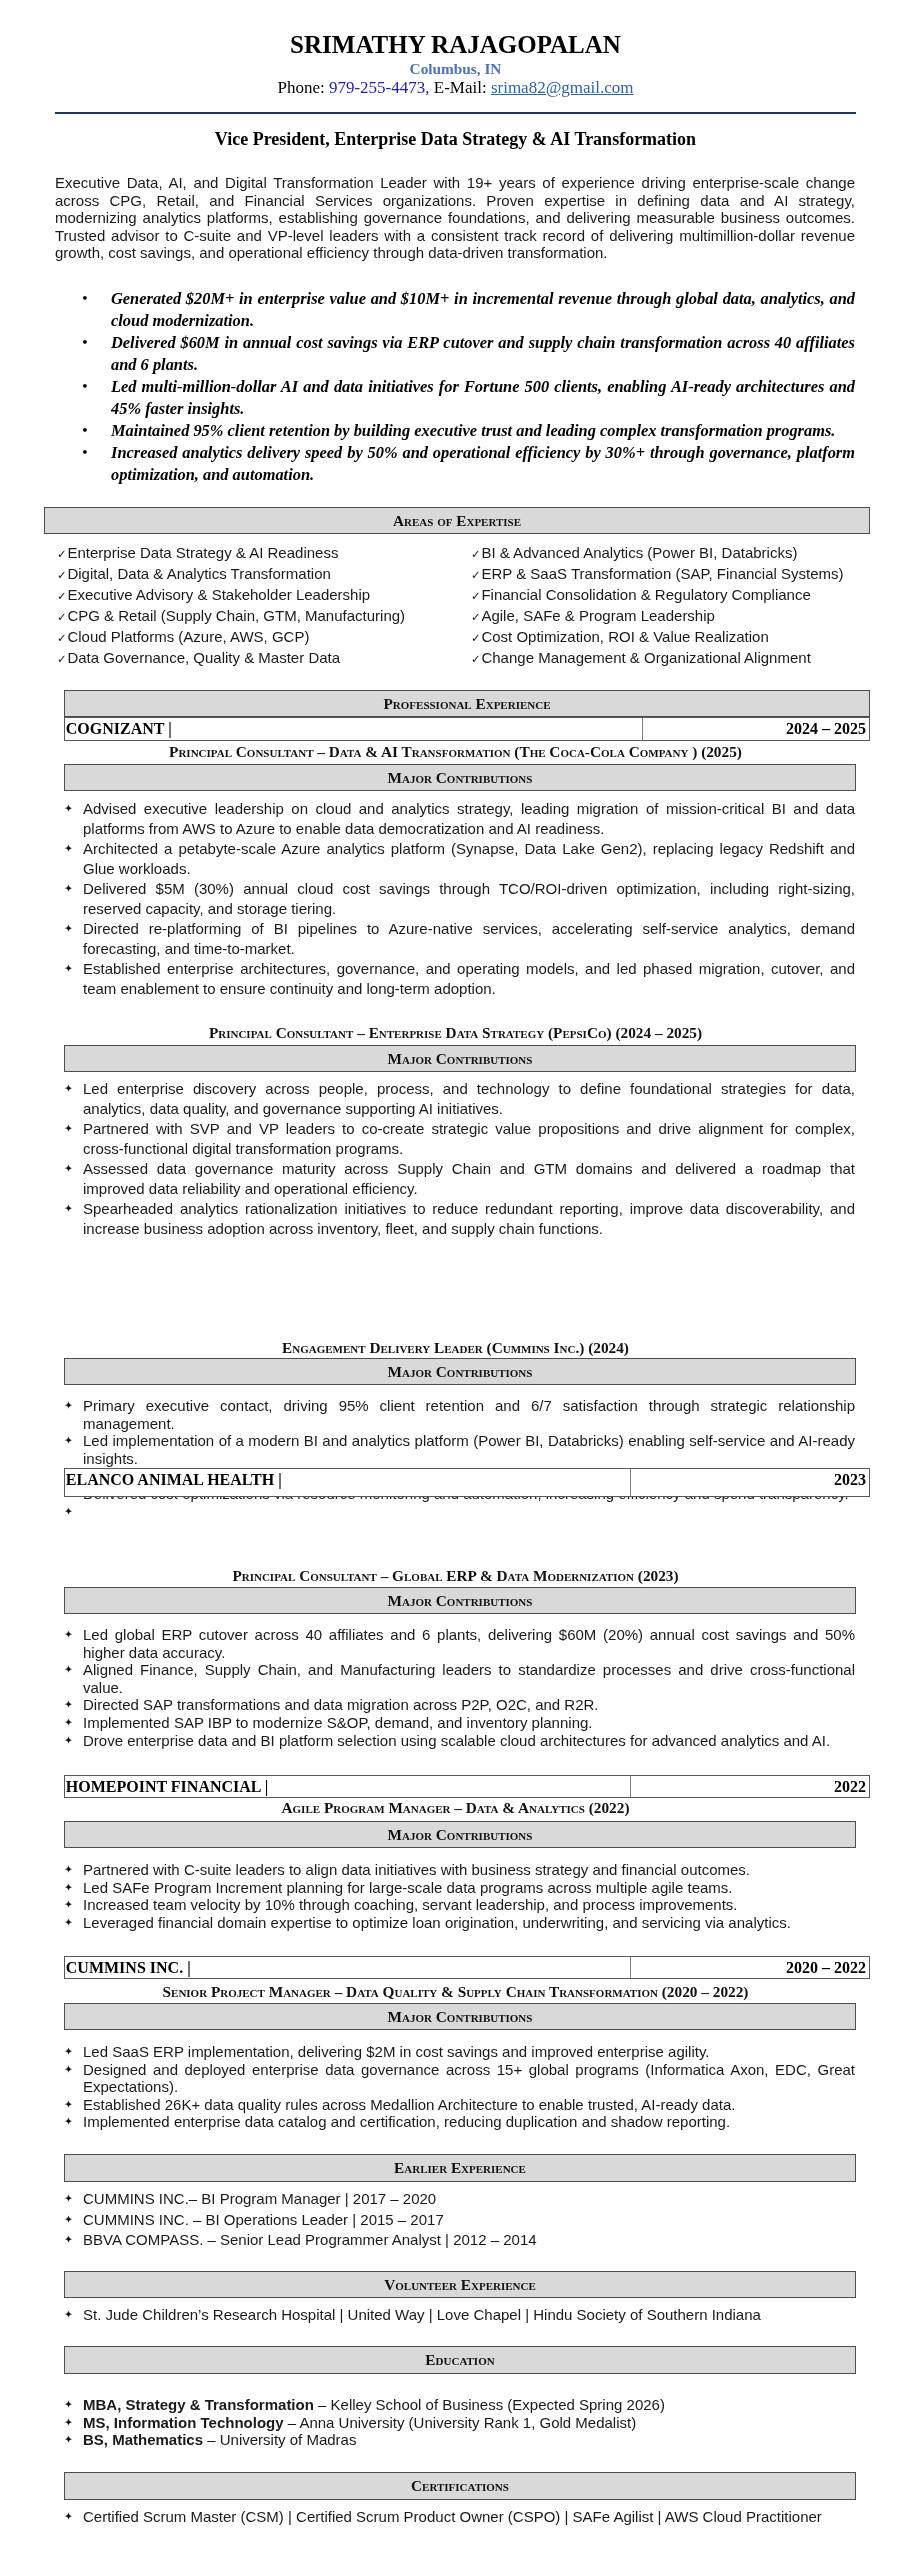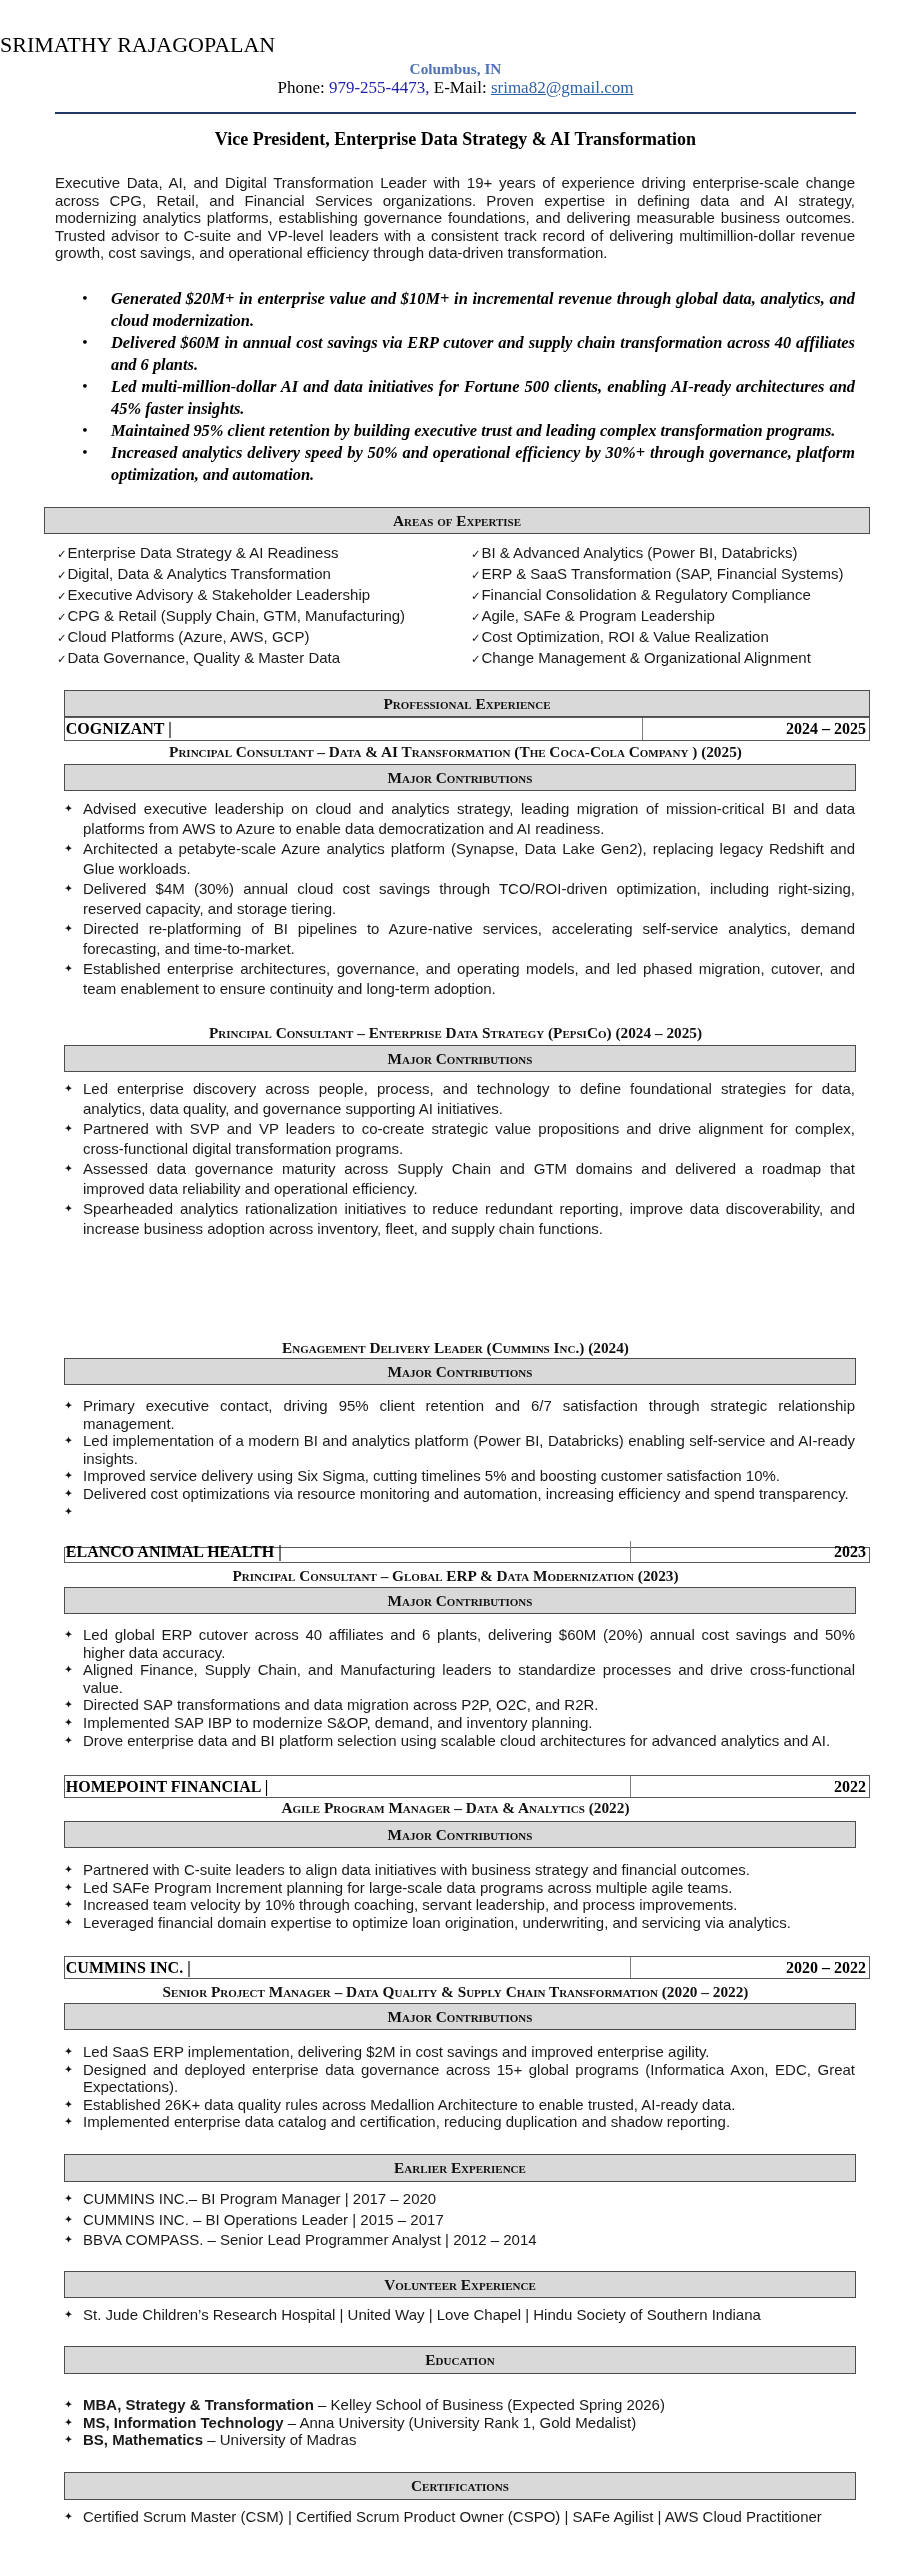--- a/index.html
+++ b/index.html
@@ -2,21 +2,21 @@
 <html style="font-size:12.2px"><head>
 <meta charset="utf-8">
 <style>
   html, body { margin: 0; padding: 0; background: #ffffff; }
   body { width: 911px; height: 2576px; position: relative; overflow: hidden; color: #1a1a1a; }
   .page { position: absolute; left: 0; top: 0; width: 911px; height: 2576px; }
   .abs { position: absolute; }
   .serif { font-family: "Liberation Serif", "DejaVu Serif", serif; }
   .sans { font-family: "Liberation Sans", "DejaVu Sans", sans-serif; }
 
-  .name { left: 0; width: 911px; top: 31px; font-size: 22px; line-height: 27.6px; font-weight: normal; color: #000; }
+  .name { left: 0; width: 911px; top: 31px; text-align: center; font-size: 25px; line-height: 27.6px; font-weight: bold; color: #000; }
   .location { left: 0; width: 911px; top: 60px; text-align: center; font-size: 15.3px; line-height: 18.4px; font-weight: bold; color: #4f73b6; }
   .contact { left: 0; width: 911px; top: 78px; text-align: center; font-size: 17px; line-height: 20px; color: #000; }
   .contact .phone { color: #1f1fa8; text-decoration: none; }
   .contact .email { color: #2e63a8; text-decoration: underline; }
   .rule { left: 55px; width: 801px; top: 112px; height: 2.3px; background: #1f3864; }
   .headline { left: 0; width: 911px; top: 129px; text-align: center; font-size: 18px; line-height: 21.4px; font-weight: bold; color: #000; }
 
   .summary { left: 55px; width: 800px; top: 174px; font-size: 15px; line-height: 17.6px; text-align: justify; text-align-last: left; color: #1a1a1a; }
 
   .highlights { left: 80px; width: 775px; top: 288px; margin: 0; padding: 0; list-style: none; font-size: 16.4px; line-height: 22px; font-weight: bold; font-style: italic; color: #000; }
@@ -88,21 +88,21 @@
   <div class="abs company-row" style="top:717px;">
     <div class="cname" style="width:578px;">COGNIZANT |</div>
     <div class="cdates">2024 – 2025</div>
   </div>
 
   <div class="abs pos-title" style="top:743px;">Principal Consultant – Data &amp; AI Transformation (The Coca-Cola Company ) (2025)</div>
   <div class="abs box" style="left:64px; top:764px; width:792px; height:27px;">Major Contributions</div>
   <ul class="abs bullets sans lh265" style="top:799px;">
     <li><span class="star">✦</span><span>Advised executive leadership on cloud and analytics strategy, leading migration of mission-critical BI and data platforms from AWS to Azure to enable data democratization and AI readiness.</span></li>
     <li><span class="star">✦</span><span>Architected a petabyte-scale Azure analytics platform (Synapse, Data Lake Gen2), replacing legacy Redshift and Glue workloads.</span></li>
-    <li><span class="star">✦</span><span>Delivered $4M (30%) annual cloud cost savings through TCO/ROI-driven optimization, including right-sizing, reserved capacity, and storage tiering.</span></li>
+    <li><span class="star">✦</span><span>Delivered $5M (30%) annual cloud cost savings through TCO/ROI-driven optimization, including right-sizing, reserved capacity, and storage tiering.</span></li>
     <li><span class="star">✦</span><span>Directed re-platforming of BI pipelines to Azure-native services, accelerating self-service analytics, demand forecasting, and time-to-market.</span></li>
     <li><span class="star">✦</span><span>Established enterprise architectures, governance, and operating models, and led phased migration, cutover, and team enablement to ensure continuity and long-term adoption.</span></li>
   </ul>
 
   <div class="abs pos-title" style="top:1024px;">Principal Consultant – Enterprise Data Strategy (PepsiCo) (2024 – 2025)</div>
   <div class="abs box" style="left:64px; top:1045px; width:792px; height:27px;">Major Contributions</div>
   <ul class="abs bullets sans lh265" style="top:1079px;">
     <li><span class="star">✦</span><span>Led enterprise discovery across people, process, and technology to define foundational strategies for data, analytics, data quality, and governance supporting AI initiatives.</span></li>
     <li><span class="star">✦</span><span>Partnered with SVP and VP leaders to co-create strategic value propositions and drive alignment for complex, cross-functional digital transformation programs.</span></li>
     <li><span class="star">✦</span><span>Assessed data governance maturity across Supply Chain and GTM domains and delivered a roadmap that improved data reliability and operational efficiency.</span></li>
@@ -112,21 +112,21 @@
   <div class="abs pos-title" style="top:1339px;">Engagement Delivery Leader (Cummins Inc.) (2024)</div>
   <div class="abs box" style="left:64px; top:1358px; width:792px; height:27px;">Major Contributions</div>
   <ul class="abs bullets sans lh23" style="top:1397px;">
     <li><span class="star">✦</span><span>Primary executive contact, driving 95% client retention and 6/7 satisfaction through strategic relationship management.</span></li>
     <li><span class="star">✦</span><span>Led implementation of a modern BI and analytics platform (Power BI, Databricks) enabling self-service and AI-ready insights.</span></li>
     <li><span class="star">✦</span><span>Improved service delivery using Six Sigma, cutting timelines 5% and boosting customer satisfaction 10%.</span></li>
     <li><span class="star">✦</span><span>Delivered cost optimizations via resource monitoring and automation, increasing efficiency and spend transparency.</span></li>
     <li><span class="star">✦</span></li>
   </ul>
 
-  <div class="abs company-row" style="top:1547px; height:16px;align-items:flex-end;">
+  <div class="abs company-row" style="top:1468px; height:29px;">
     <div class="cname" style="width:566px; line-height:21.4px;">ELANCO ANIMAL HEALTH |</div>
     <div class="cdates" style="line-height:21.4px;">2023</div>
   </div>
   <div class="abs pos-title" style="top:1567px;">Principal Consultant – Global ERP &amp; Data Modernization (2023)</div>
   <div class="abs box" style="left:64px; top:1587px; width:792px; height:27px;">Major Contributions</div>
   <ul class="abs bullets sans lh23" style="top:1626px;">
     <li><span class="star">✦</span><span>Led global ERP cutover across 40 affiliates and 6 plants, delivering $60M (20%) annual cost savings and 50% higher data accuracy.</span></li>
     <li><span class="star">✦</span><span>Aligned Finance, Supply Chain, and Manufacturing leaders to standardize processes and drive cross-functional value.</span></li>
     <li><span class="star">✦</span><span>Directed SAP transformations and data migration across P2P, O2C, and R2R.</span></li>
     <li><span class="star">✦</span><span>Implemented SAP IBP to modernize S&amp;OP, demand, and inventory planning.</span></li>

